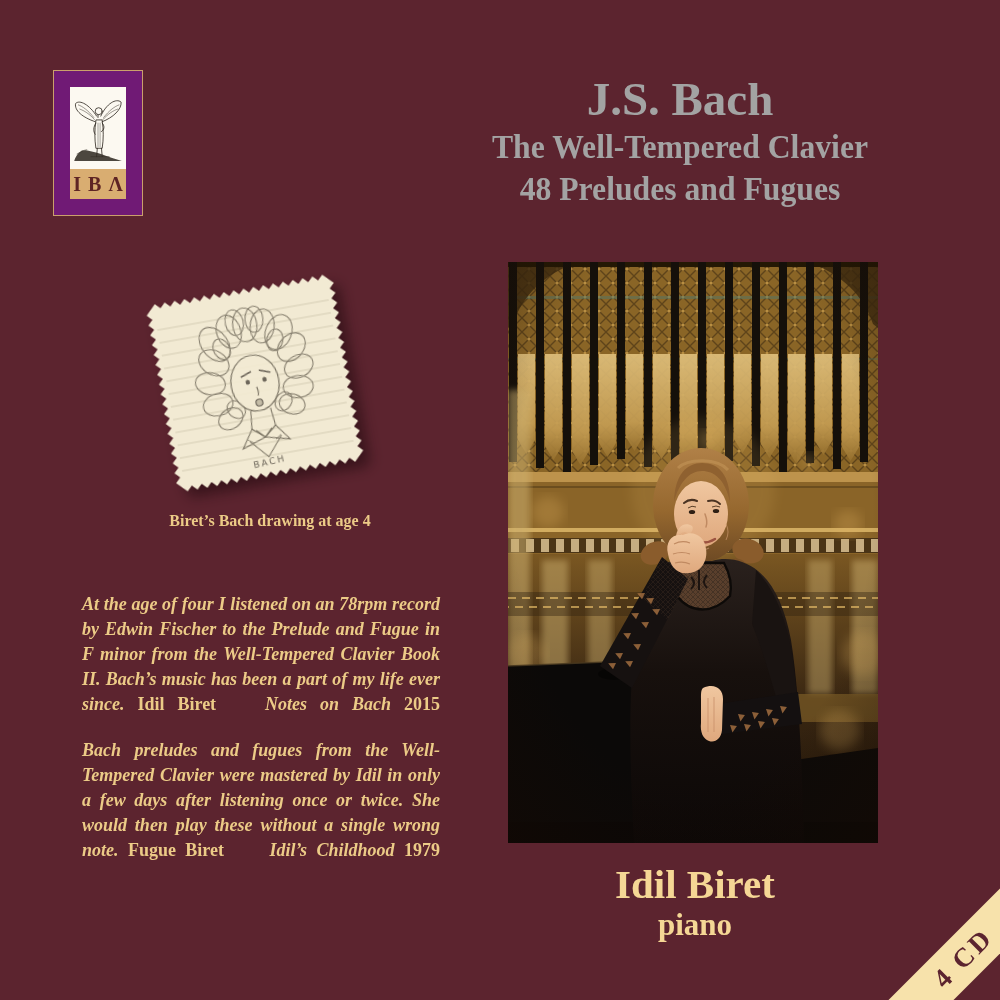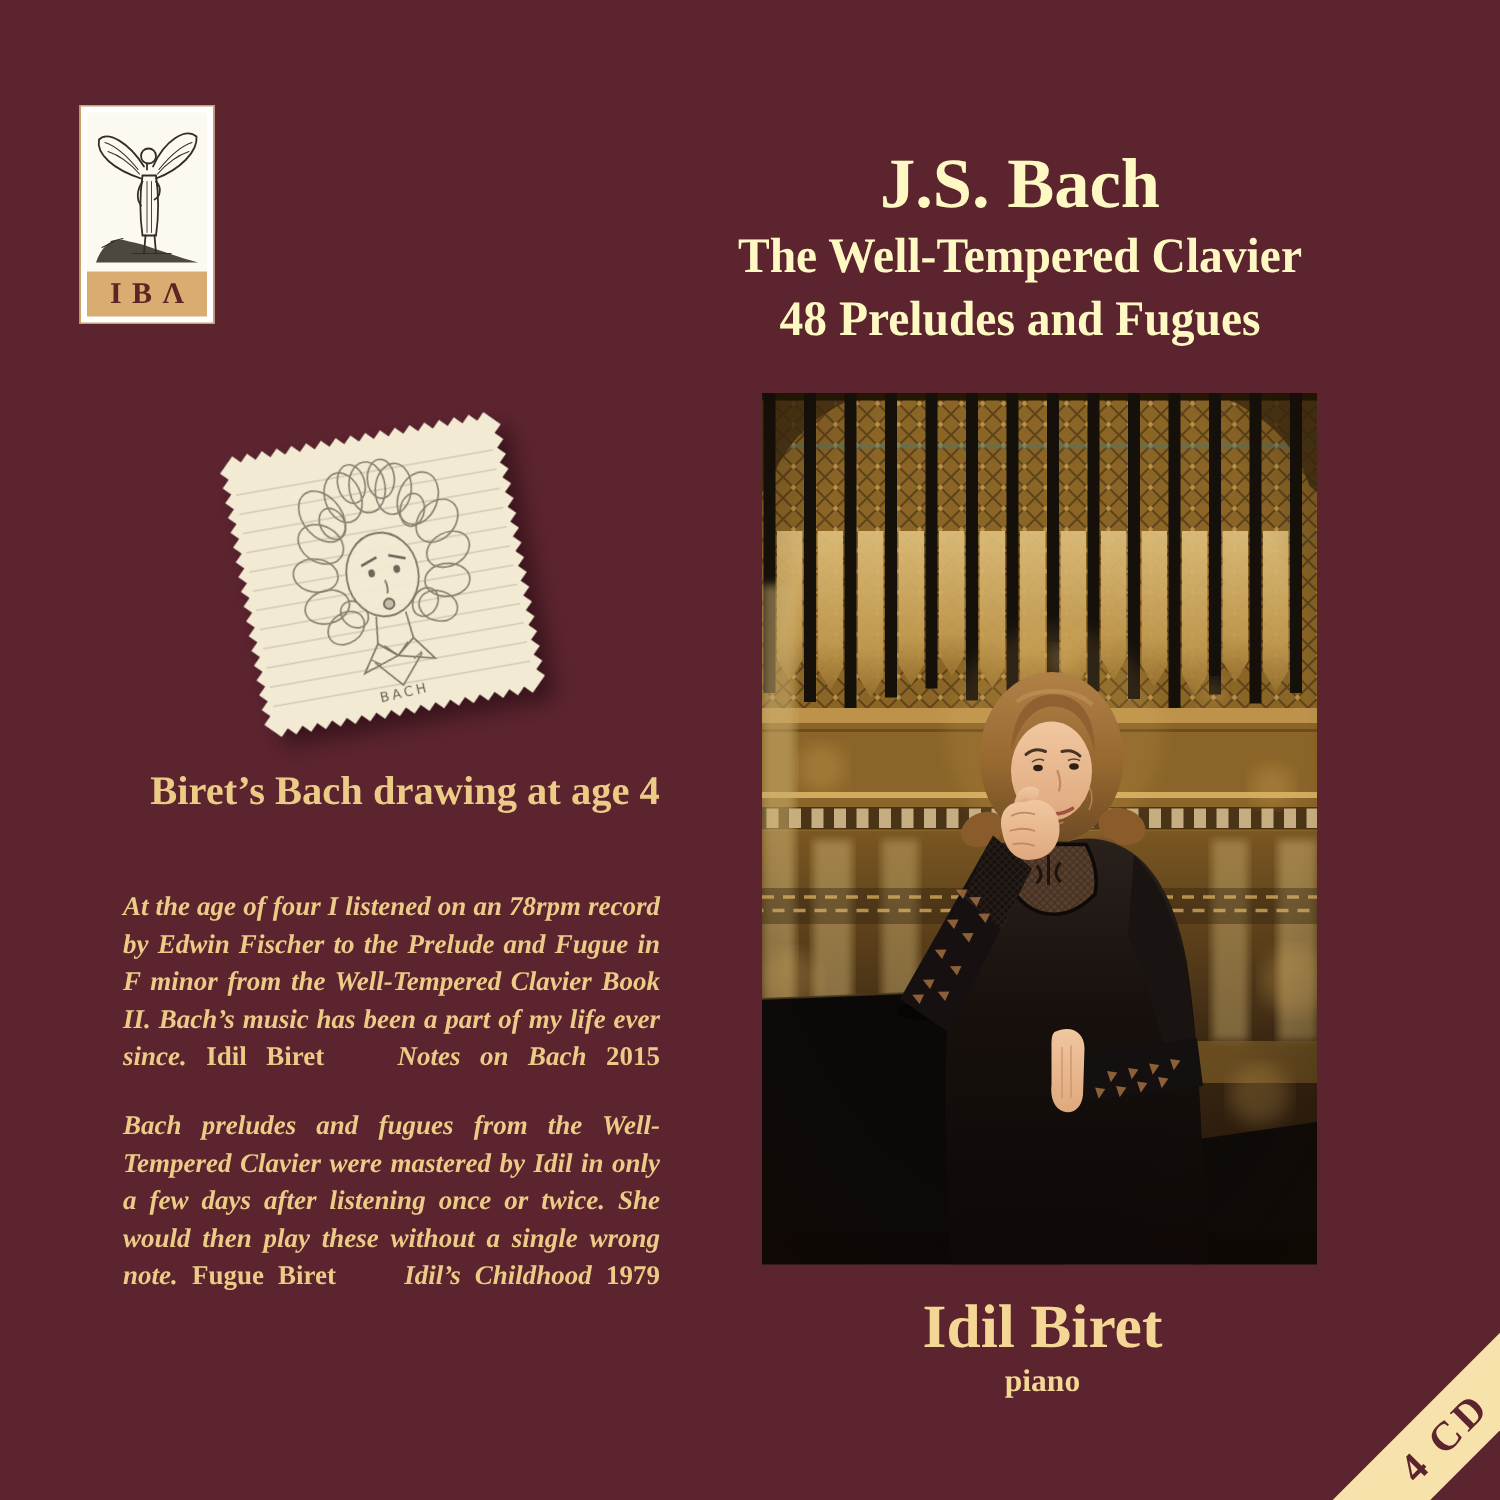--- a/index.html
+++ b/index.html
@@ -1,55 +1,55 @@
 <!DOCTYPE html>
 <html><head>
 <meta charset="utf-8">
 <style>
   html,body{margin:0;padding:0;background:#5c242f;}
   .cover{position:relative;width:1000px;height:1000px;background:#5c242f;overflow:hidden;
          font-family:"Liberation Serif",serif;}
 
   
   .logo{position:absolute;left:53px;top:70px;width:90px;height:146px;}
-  .logo-frame{width:100%;height:100%;background:#ffffff;padding:5px;box-sizing:border-box;
+  .logo-frame{width:100%;height:100%;background:#701a75;padding:17px;box-sizing:border-box;
               display:flex;flex-direction:column;box-shadow:0 0 0 1px #caa06b inset;}
   .logo-art{flex:1;background:#fcf9f1;overflow:hidden;}
   .logo-art svg{display:block;width:100%;height:100%;}
   .logo-band{height:30px;background:#d9ad71;display:flex;align-items:center;justify-content:center;
              color:#5e2424;font-weight:700;font-size:20px;letter-spacing:7px;}
   .logo-band span{margin-right:-7px;}
 
   
-  .title-block{position:absolute;left:440px;top:72px;width:480px;text-align:center;color:#fef9c3;margin-top:24px;}
+  .title-block{position:absolute;left:440px;top:72px;width:480px;text-align:center;color:#a3a3a3;}
   .title{font-size:47px;font-weight:700;line-height:1.15;}
   .subtitle{font-size:33px;font-weight:700;line-height:42px;transform:scaleX(.96);transform-origin:center;}
 
   
   .drawing{position:absolute;left:160px;top:288px;width:190px;height:190px;transform:rotate(-10deg);
            filter:drop-shadow(7px 9px 7px rgba(25,6,10,.55));}
   .drawing svg{display:block;width:100%;height:100%;}
   .caption{position:absolute;left:85px;top:512px;width:370px;text-align:center;
-           font-size:27px;font-weight:700;color:#eccb87;}
+           font-size:16px;font-weight:700;color:#eccb87;}
 
   
   .quotes{position:absolute;left:82px;top:592px;width:358px;color:#eccb87;}
   .quote{margin:0 0 21px 0;font-style:italic;font-weight:700;font-size:18px;line-height:25px;
          text-align:justify;text-align-last:justify;}
   .attrib{white-space:nowrap;font-style:normal;}
   .a-work{font-style:italic;margin-left:36px;}
 
   
   .photo{position:absolute;left:508px;top:262px;width:370px;height:581px;}
   .photo svg{display:block;width:100%;height:100%;}
 
   
   .artist{position:absolute;left:508px;top:860px;width:374px;text-align:center;color:#f5d795;}
   .artist-name{font-size:41px;font-weight:700;line-height:1.2;}
-  .artist-instrument{font-size:21px;font-weight:700;line-height:1.05;}
+  .artist-instrument{font-size:31px;font-weight:700;line-height:1.05;}
 
   
   .ribbon{position:absolute;left:847px;top:936px;width:230px;height:46px;background:#f7e2ab;
           transform:rotate(-45deg);display:flex;align-items:center;justify-content:center;}
   .ribbon span{font-size:27px;font-weight:700;letter-spacing:3px;color:#5c242f;margin-right:-3px;}
 </style>
 </head>
 <body>
 
 <div class="cover">

